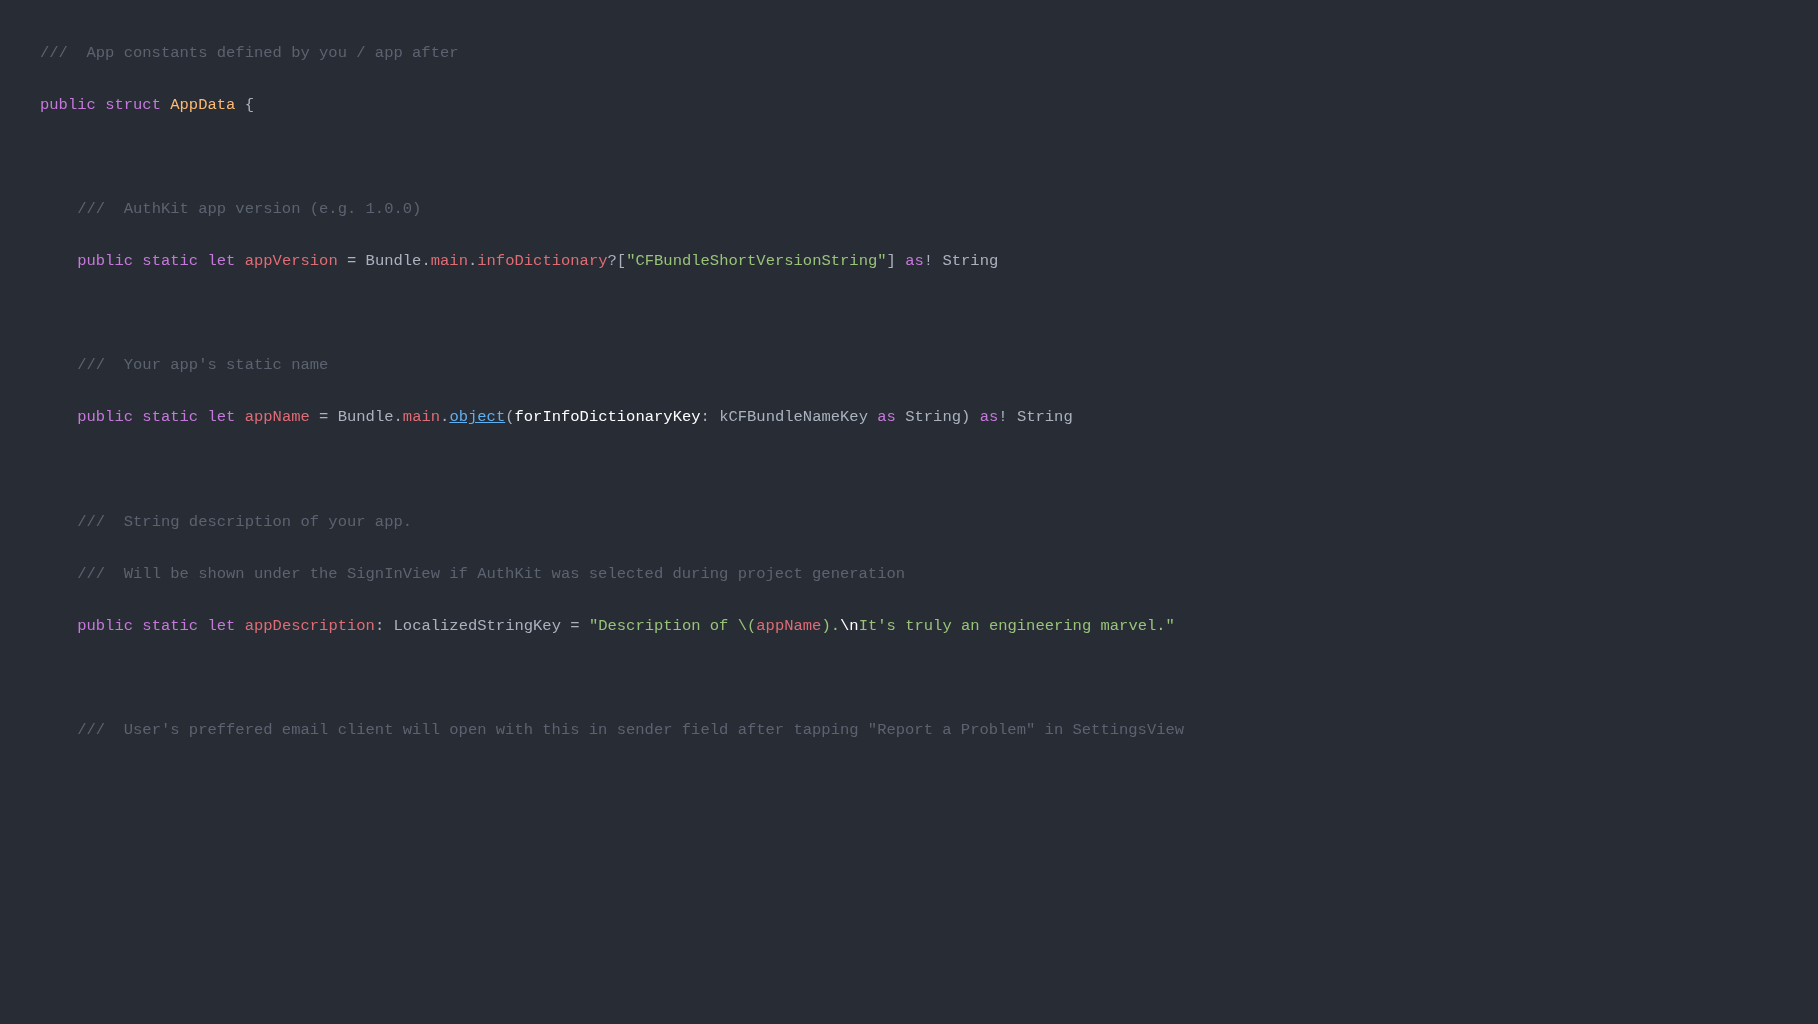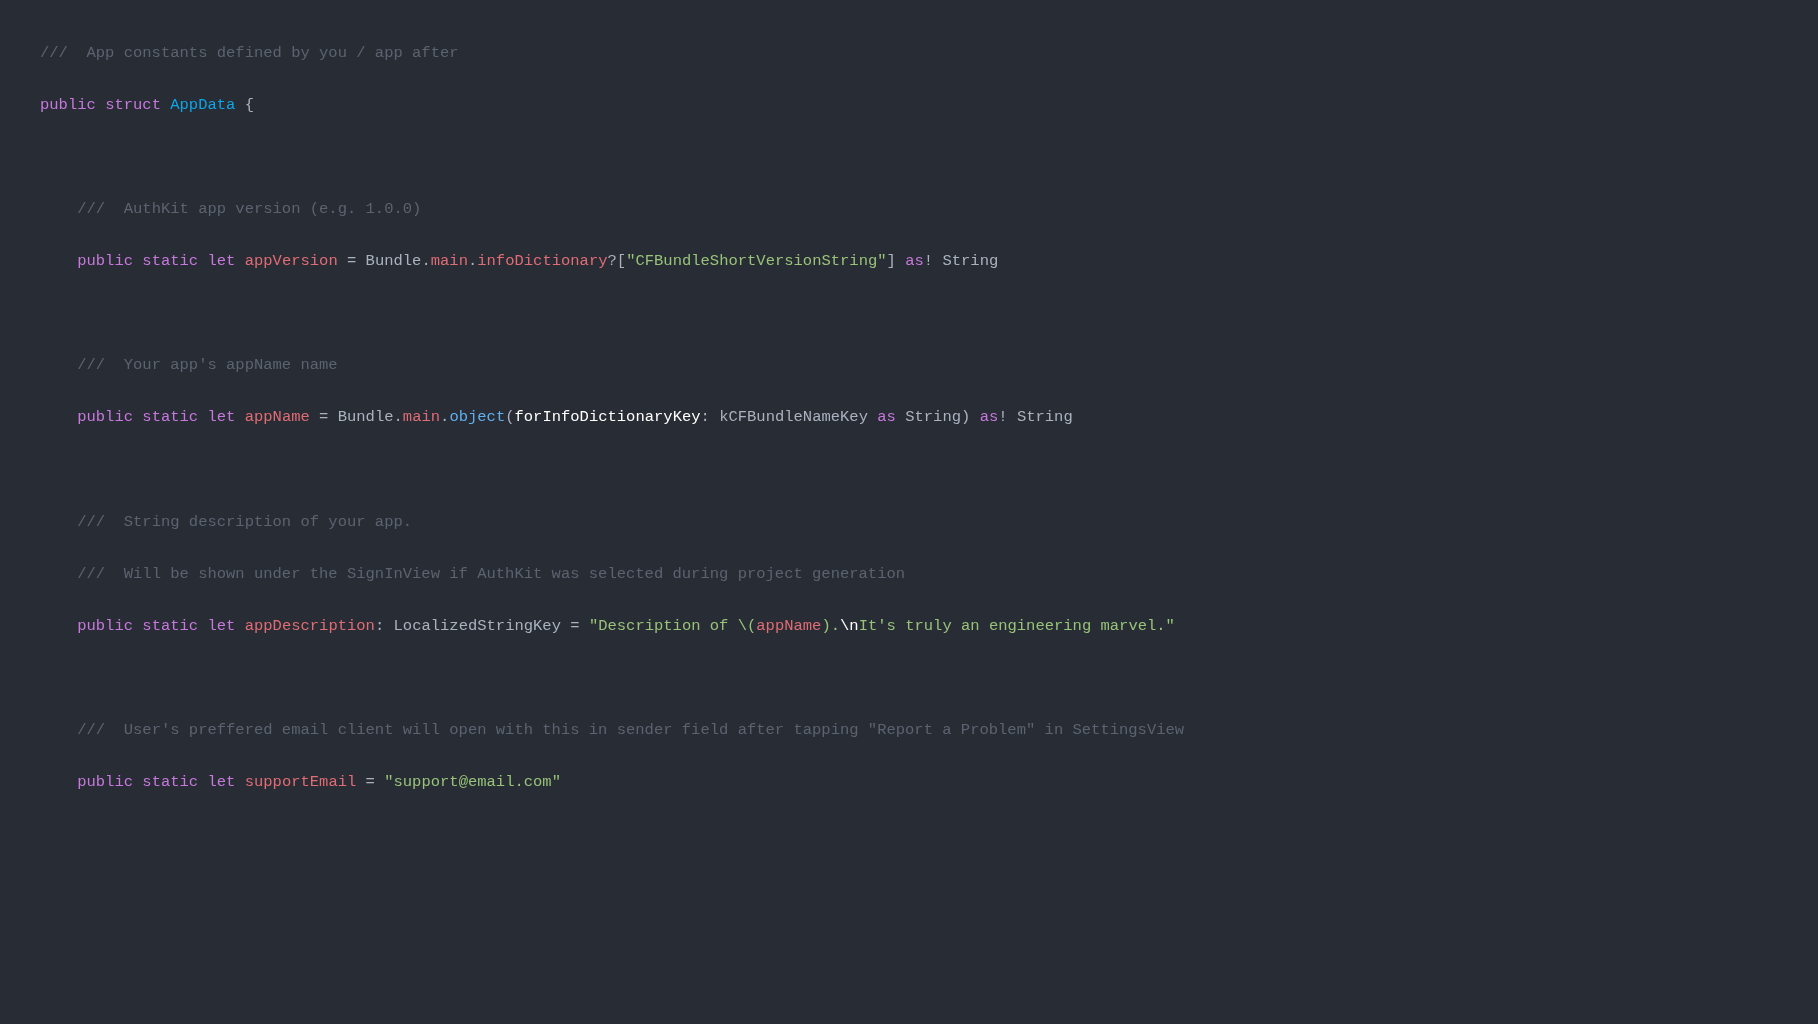--- a/index.html
+++ b/index.html
@@ -1,45 +1,44 @@
 <!DOCTYPE html>
 <html><head>
 <meta charset="utf-8">
 <style>
   html,body{margin:0;padding:0;background:#282c34;color:#abb2bf;font-family:Menlo,Monaco,Consolas,"Courier New",monospace;font-size:15.5px;line-height:1.68;}
   .editor{padding:14px 0 0 0;white-space:pre;overflow-x:auto;}
   .line{padding:0 40px;}
   .c{color:#5c6370;}
   .k{color:#c678dd;}
-  .t{color:#0ea5e9;}
+  .t{color:#fdba74;}
   .d{color:#abb2bf;}
   .i{color:#e06c75;margin-top:28px;}
-  .m{color:#61afef;}
+  .m{color:#61afef;text-decoration:underline;}
   .p{color:#ffffff;}
   .s{color:#98c379;}
 </style>
 </head>
 <body>
 
 <div class="editor">
 <div class="line"><span class="c">///  App constants defined by you / app after</span></div>
 <div class="line"><span class="k">public</span> <span class="k">struct</span> <span class="t">AppData</span><span class="d"> {</span></div>
 <div class="line"> </div>
 <div class="line">    <span class="c">///  AuthKit app version (e.g. 1.0.0)</span></div>
 <div class="line">    <span class="k">public</span> <span class="k">static</span> <span class="k">let</span> <span class="i">appVersion</span><span class="d"> = </span><span class="d">Bundle</span><span class="d">.</span><span class="i">main</span><span class="d">.</span><span class="i">infoDictionary</span><span class="d">?</span><span class="d">[</span><span class="s">"CFBundleShortVersionString"</span><span class="d">]</span> <span class="k">as</span><span class="d">!</span> <span class="d">String</span></div>
 <div class="line"> </div>
-<div class="line">    <span class="c">///  Your app's appName name</span></div>
+<div class="line">    <span class="c">///  Your app's static name</span></div>
 <div class="line">    <span class="k">public</span> <span class="k">static</span> <span class="k">let</span> <span class="i">appName</span><span class="d"> = </span><span class="d">Bundle</span><span class="d">.</span><span class="i">main</span><span class="d">.</span><span class="m">object</span><span class="d">(</span><span class="p">forInfoDictionaryKey</span><span class="d">: </span><span class="d">kCFBundleNameKey</span> <span class="k">as</span> <span class="d">String</span><span class="d">)</span> <span class="k">as</span><span class="d">!</span> <span class="d">String</span></div>
 <div class="line"> </div>
 <div class="line">    <span class="c">///  String description of your app.</span></div>
 <div class="line">    <span class="c">///  Will be shown under the SignInView if AuthKit was selected during project generation</span></div>
 <div class="line">    <span class="k">public</span> <span class="k">static</span> <span class="k">let</span> <span class="i">appDescription</span><span class="d">: </span><span class="d">LocalizedStringKey</span><span class="d"> = </span><span class="s">"Description of </span><span class="s">\(</span><span class="i">appName</span><span class="s">)</span><span class="s">.</span><span class="p">\n</span><span class="s">It's truly an engineering marvel."</span></div>
 <div class="line"> </div>
 <div class="line">    <span class="c">///  User's preffered email client will open with this in sender field after tapping "Report a Problem" in SettingsView</span></div>
-<div class="line">    <span class="k">public</span> <span class="k">static</span> <span class="k">let</span> <span class="i">supportEmail</span><span class="d"> = </span><span class="s">"support@email.com"</span></div>
 <div class="line"> </div>
 <div class="line"> </div>
 
 
 
 
 
 
 
 

